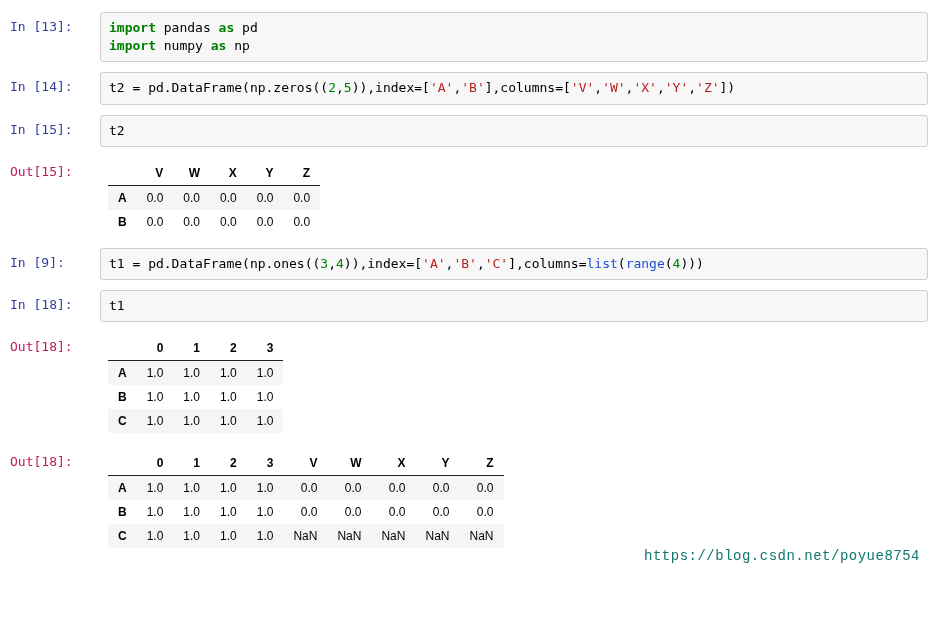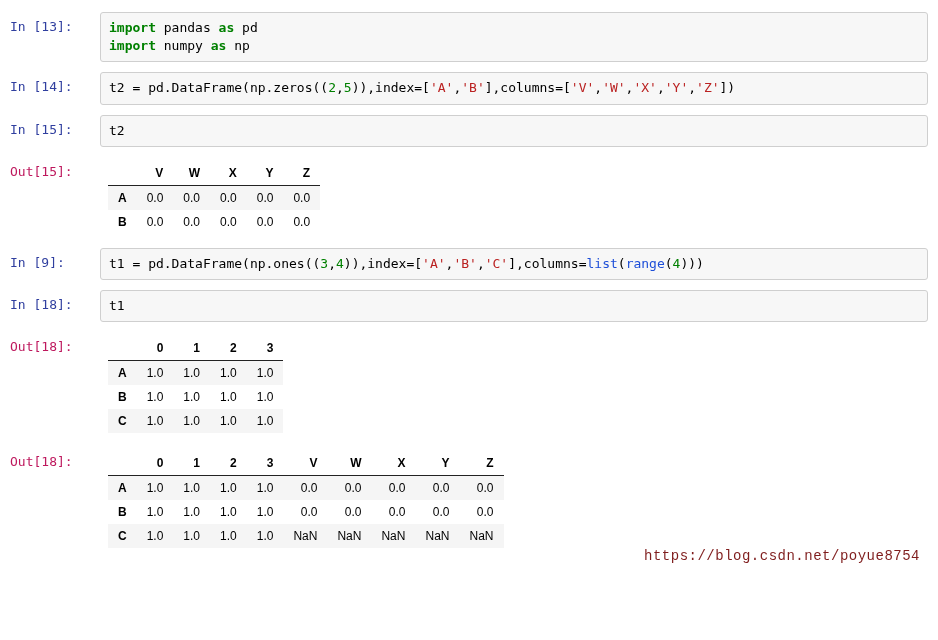--- a/index.html
+++ b/index.html
@@ -66,21 +66,21 @@
     font-weight: bold;
     text-align: left;
   }
   .df-table tbody tr:nth-child(odd) {
     background: #f5f5f5;
   }
   .watermark {
     position: absolute;
     right: 18px;
     bottom: 6px;
-    color: #7f1d1d;
+    color: #0f766e;
     font-family: "Courier New", monospace;
     font-size: 14px;
     letter-spacing: 0.5px;
     pointer-events: none;
   }
 </style>
 </head>
 <body>
 
 <div id="nb-root">

